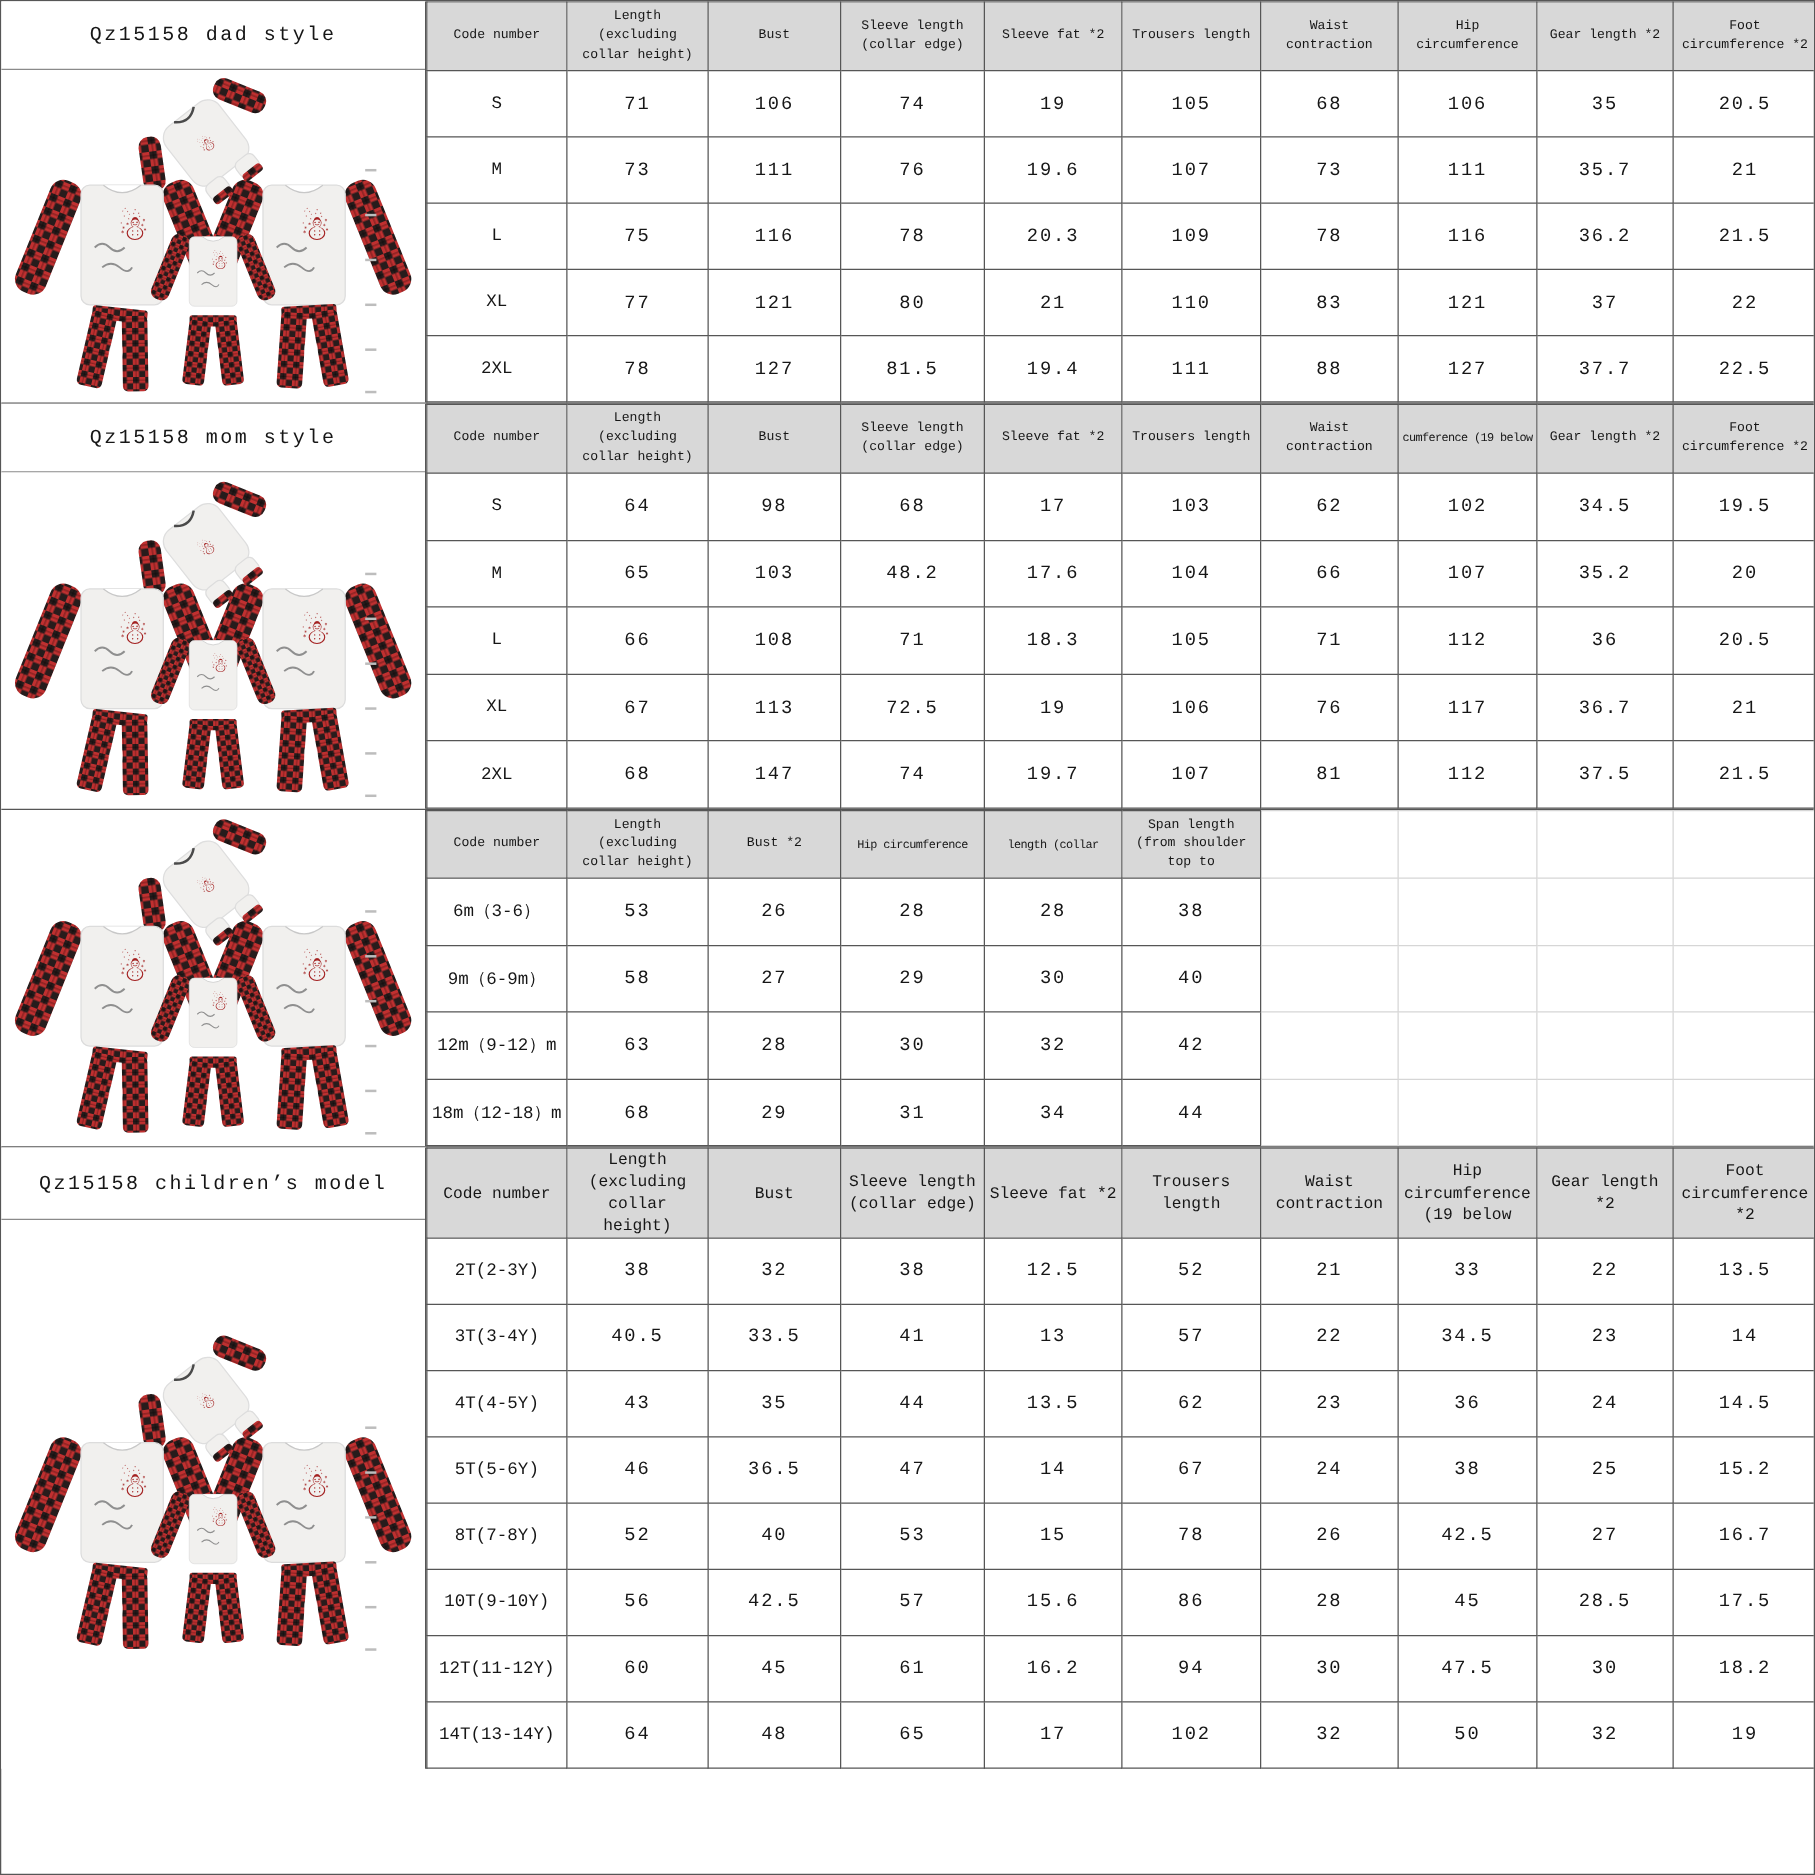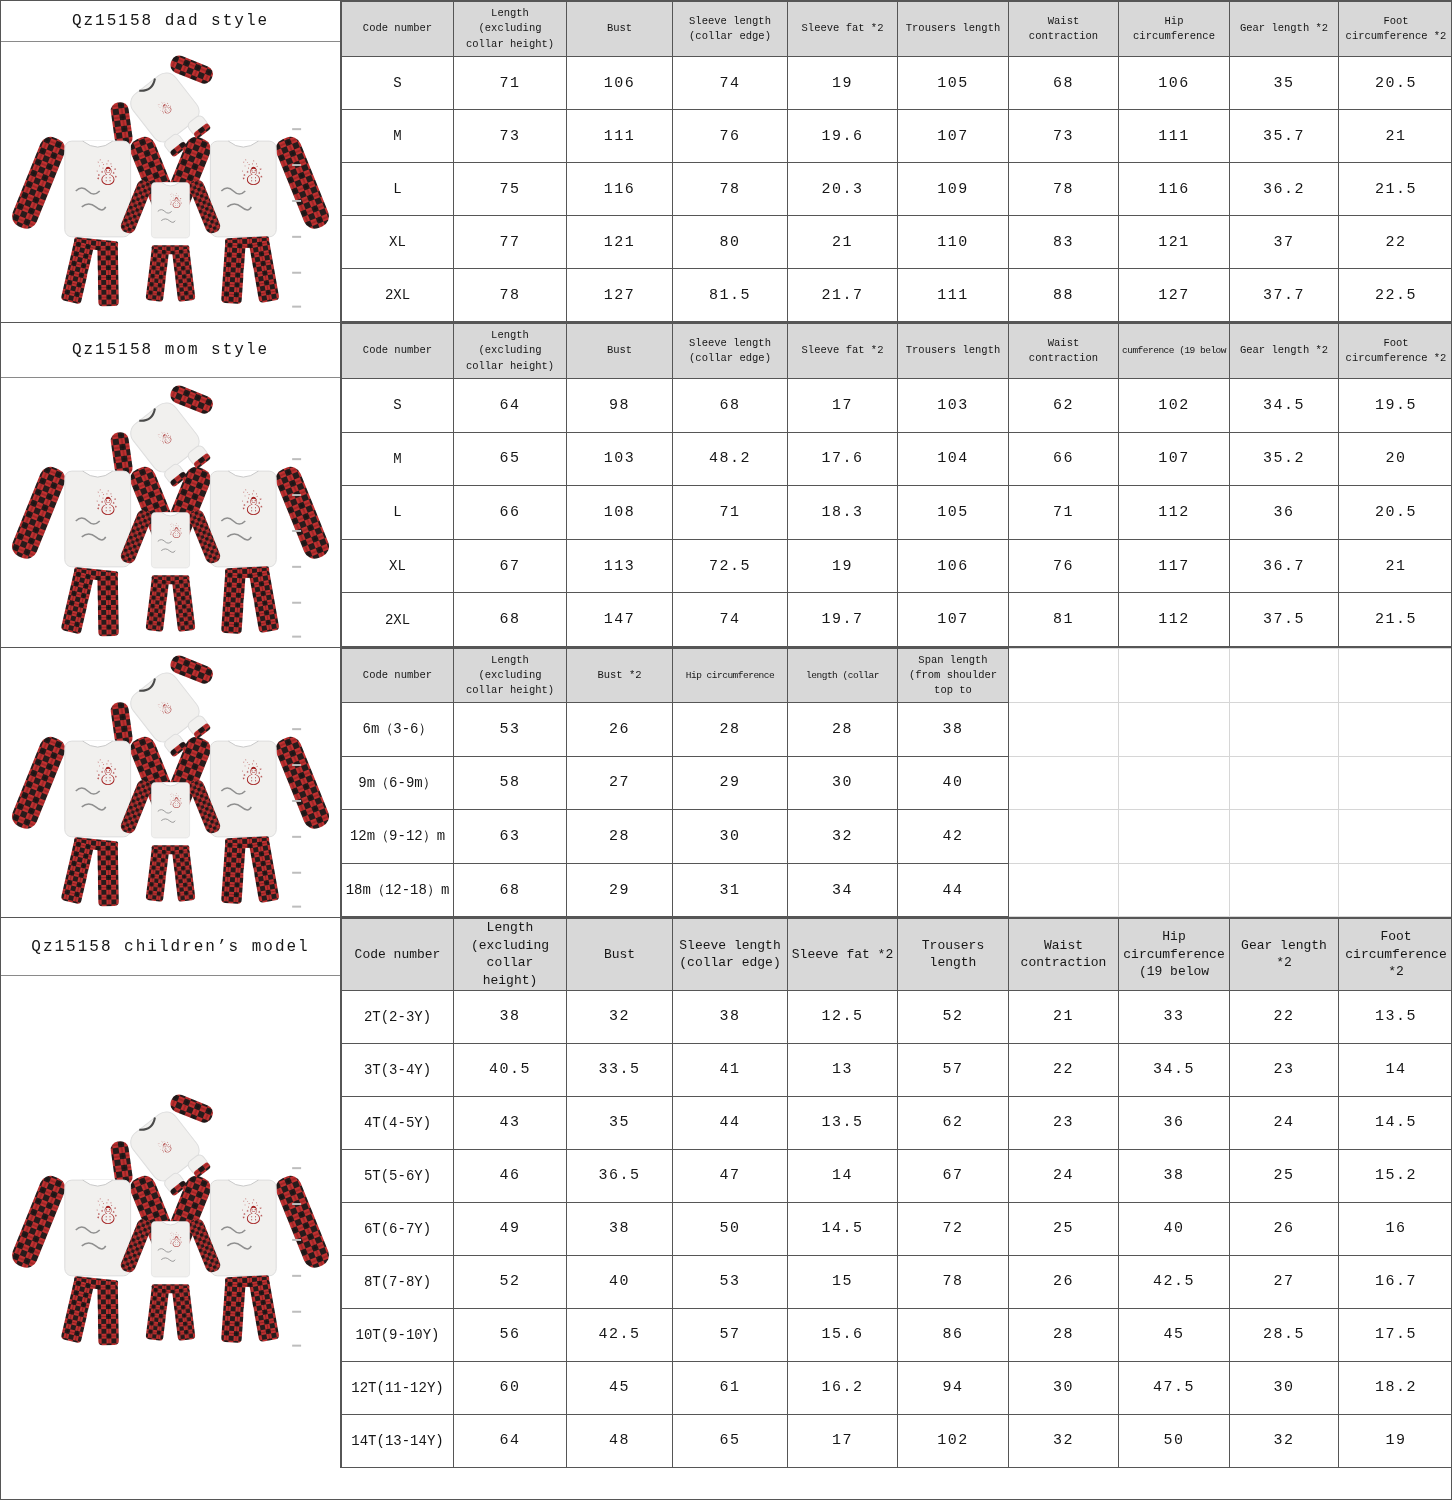--- a/index.html
+++ b/index.html
@@ -29,21 +29,21 @@
     text-align: center; vertical-align: middle;
     padding: 0 3px; overflow: hidden;
   }
   .size-table th { background: var(--header-bg, #d8d8d8); font-weight: normal; font-size: 10.5px; line-height: 1.45; }
   .size-table td { font-size: 15px; letter-spacing: 1.5px; }
   .size-table td.code-cell { font-size: 14px; letter-spacing: 0; white-space: nowrap; }
   .size-table th.nowrap { white-space: nowrap; font-size: 9.5px; letter-spacing: -0.5px; padding: 0 1px; margin-top: 40px; }
   .size-table .ghost { border-color: var(--ghost-border, #d6d6d6); background: #fff; }
 
   
-  .sec-0 .title-cell { height: 41px; }  .sec-0 th { height: 55px; }  .sec-0 td { height: 53px; }
+  .sec-0 .title-cell { height: 55px; }  .sec-0 th { height: 55px; }  .sec-0 td { height: 53px; }
   .sec-1 .title-cell { height: 55px; }  .sec-1 th { height: 55px; }  .sec-1 td { height: 53.6px; }
   .sec-2 .title-cell { height: 54px; }  .sec-2 th { height: 54px; }  .sec-2 td { height: 53.6px; }
   .sec-3 .title-cell { height: 58px; }  .sec-3 th { height: 58px; font-size: 13px; line-height: 1.35; }  .sec-3 td { height: 53px; }
 
   .pj-img { display: block; }
   .snowman-txt { font-family: "DejaVu Sans", sans-serif; }
   .defs-holder { position: absolute; width: 0; height: 0; overflow: hidden; }
 </style>
 </head>
 <body>
@@ -204,21 +204,21 @@
             <td>83</td>
             <td>121</td>
             <td>37</td>
             <td>22</td>
           </tr>
           <tr>
             <td class="code-cell">2XL</td>
             <td>78</td>
             <td>127</td>
             <td>81.5</td>
-            <td>21.7</td>
+            <td>19.4</td>
             <td>111</td>
             <td>88</td>
             <td>127</td>
             <td>37.7</td>
             <td>22.5</td>
           </tr>
         </tbody>
       </table>
   </div>
 
@@ -490,32 +490,20 @@
             <td>36.5</td>
             <td>47</td>
             <td>14</td>
             <td>67</td>
             <td>24</td>
             <td>38</td>
             <td>25</td>
             <td>15.2</td>
           </tr>
           <tr>
-            <td class="code-cell">6T(6-7Y)</td>
-            <td>49</td>
-            <td>38</td>
-            <td>50</td>
-            <td>14.5</td>
-            <td>72</td>
-            <td>25</td>
-            <td>40</td>
-            <td>26</td>
-            <td>16</td>
-          </tr>
-          <tr>
             <td class="code-cell">8T(7-8Y)</td>
             <td>52</td>
             <td>40</td>
             <td>53</td>
             <td>15</td>
             <td>78</td>
             <td>26</td>
             <td>42.5</td>
             <td>27</td>
             <td>16.7</td>

